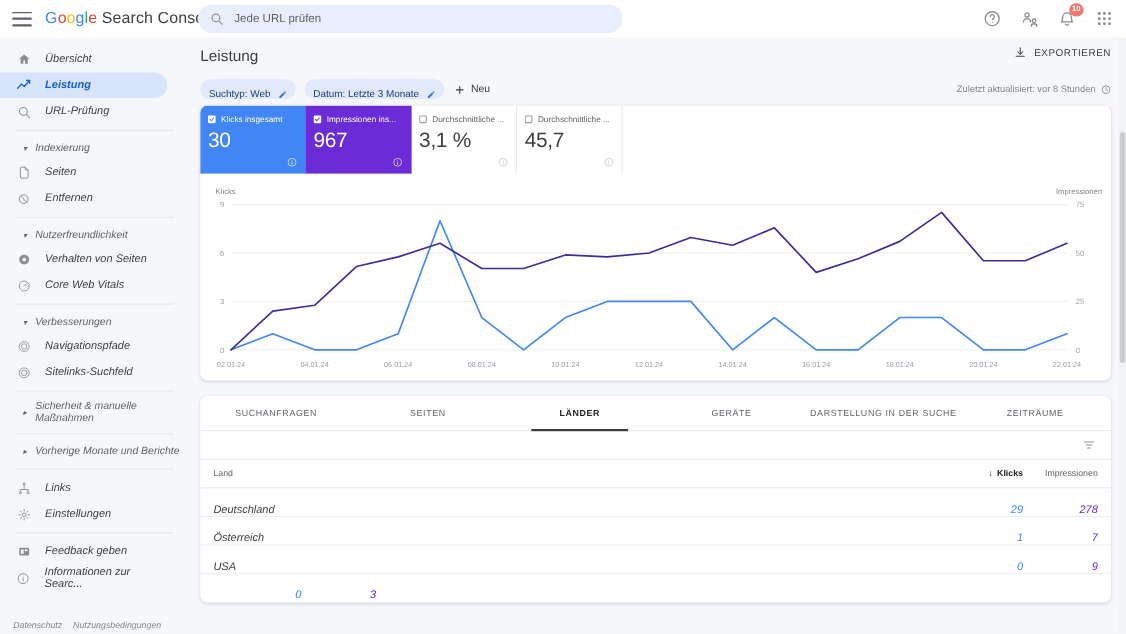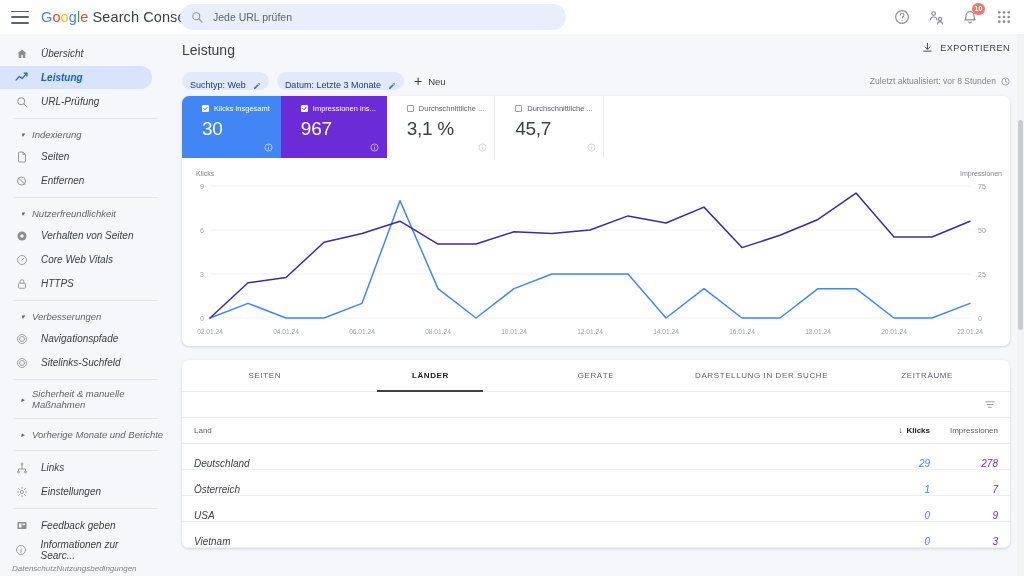--- a/index.html
+++ b/index.html
@@ -61,21 +61,21 @@
     display: flex; align-items: center; height: 21px; padding-left: 21px;
     font-size: 9.5px; color: #5f6368; cursor: pointer;
   }
   .group .caret { width: 11px; font-size: 7px; color: #5f6368; display:inline-block; }
   .group.two { height: 28px; line-height: 11px; }
   .group.two .gl { max-width: 120px; }
   .divider { height: 1px; background: #e2e6ee; margin: 5px 12px 5px 14px; }
 
   .footerlinks {
     position: absolute; bottom: 3px; left: 0; width: 170px;
-    font-size: 8px; color: #80868b; padding-left: 12px; display: flex; 
+    font-size: 8px; color: #80868b; padding-left: 12px; display: flex; gap: 10px;
   }
   .footerlinks span { cursor: pointer; }
 
   
   .main { position: absolute; left: 170px; top: 34px; width: 854px; height: 542px; background: #f5f7fb; }
   .pagehdr { height: 32px; display: flex; align-items: center; padding: 0 0 0 12px; position: relative; }
   .pagetitle { font-size: 14px; color: #3c4043; }
   .exportbtn {
     position: absolute; right: 14px; top: 8px; display: flex; align-items: center;
     font-size: 9px; color: #3c4043; letter-spacing: .5px; cursor: pointer;
@@ -96,21 +96,21 @@
     display: flex; align-items: center; gap: 5px;
   }
 
   
   .card {
     background: #fff; border-radius: 7px; margin: 0 14px 0 12px;
     box-shadow: 0 1px 2px rgba(60,64,67,.10), 0 1px 3px 1px rgba(60,64,67,.06);
   }
   .metrics { display: flex; height: 62px; border-radius: 7px 7px 0 0; overflow: hidden; }
   .metric {
-    flex: 0 0 96px; position: relative; padding: 8px 10px 0 20px;
+    flex: 0 0 96px; position: relative; padding: 8px 10px 0 7px;
     border-right: 1px solid #e8eaed; cursor: pointer;
   }
   .metric.sel-blue { background: #4285f4; border-right-color: #4285f4; }
   .metric.sel-purple { background: #6b2bd6; border-right-color: #6b2bd6; }
   .metric .mlabel { display: flex; align-items: center; font-size: 7.5px; white-space: nowrap; overflow: hidden; }
   .metric .mlabel .cb {
     width: 7px; height: 7px; border: 1px solid #9aa0a6; border-radius: 1px;
     margin-right: 5px; flex: none; display:flex; align-items:center; justify-content:center;
   }
   .metric.sel-blue .mlabel, .metric.sel-purple .mlabel { color: #fff; }
@@ -306,29 +306,20 @@
     <div class="navitem">
       <span class="ni">
         <svg width="12" height="12" viewBox="0 0 24 24" fill="none" stroke="#5f6368" stroke-width="1.7">
             <circle cx="12" cy="12" r="9"></circle>
             <path d="M12 12l4-4" stroke-linecap="round"></path>
           </svg>
       </span>
       <span>Core Web Vitals</span>
     </div>
 
-    <div class="navitem">
-      <span class="ni">
-        <svg width="12" height="12" viewBox="0 0 24 24" fill="none" stroke="#5f6368" stroke-width="1.8">
-            <rect x="5" y="10.5" width="14" height="10" rx="1.8"></rect>
-            <path d="M8.2 10.5V7.2a3.8 3.8 0 0 1 7.6 0v3.3"></path>
-          </svg>
-      </span>
-      <span>HTTPS</span>
-    </div>
 
     <div class="divider"></div>
 
     <div class="group">
       <span class="caret">▾</span>
       <span class="gl">Verbesserungen</span>
     </div>
 
     <div class="navitem">
       <span class="ni">
@@ -569,20 +560,23 @@
             <text x="788" y="170" text-anchor="middle" font-size="6.6" fill="#9aa0a6" font-family="&quot;Liberation Sans&quot;, sans-serif">22.01.24</text>
             <polyline points="28.00,154.00 66.00,139.33 104.00,154.00 142.00,154.00 180.00,139.33 218.00,36.67 256.00,124.67 294.00,154.00 332.00,124.67 370.00,110.00 408.00,110.00 446.00,110.00 484.00,154.00 522.00,124.67 560.00,154.00 598.00,154.00 636.00,124.67 674.00,124.67 712.00,154.00 750.00,154.00 788.00,139.33" fill="none" stroke="#4285f4" stroke-width="1.5" stroke-linejoin="round" stroke-linecap="round"></polyline>
             <polyline points="28.00,154.00 66.00,118.80 104.00,113.52 142.00,78.32 180.00,69.52 218.00,57.20 256.00,80.08 294.00,80.08 332.00,67.76 370.00,69.52 408.00,66.00 446.00,51.92 484.00,58.96 522.00,43.12 560.00,83.60 598.00,71.28 636.00,55.44 674.00,29.04 712.00,73.04 750.00,73.04 788.00,57.20" fill="none" stroke="#3d2b9e" stroke-width="1.5" stroke-linejoin="round" stroke-linecap="round"></polyline>
           </svg>
       </div>
     </div>
 
     <div class="tablecard">
       <div class="tabs">
         <div class="tab">
+            <span>SUCHANFRAGEN</span>
+          </div>
+        <div class="tab">
             <span>SEITEN</span>
           </div>
         <div class="tab active">
             <span>LÄNDER</span>
           </div>
         <div class="tab">
             <span>GERÄTE</span>
           </div>
         <div class="tab">
             <span>DARSTELLUNG IN DER SUCHE</span>
@@ -621,21 +615,20 @@
             <div class="td-land">Österreich</div>
             <div class="td-clicks">1</div>
             <div class="td-impr">7</div>
           </div>
           <div class="trow">
             <div class="td-land">USA</div>
             <div class="td-clicks">0</div>
             <div class="td-impr">9</div>
           </div>
           <div class="trow">
-            <div class="td-land">Vietnam</div>
             <div class="td-clicks">0</div>
             <div class="td-impr">3</div>
           </div>
         </div>
     </div>
   </div>
 
   <div class="scrollbar">
     <div class="thumb"></div>
   </div>

